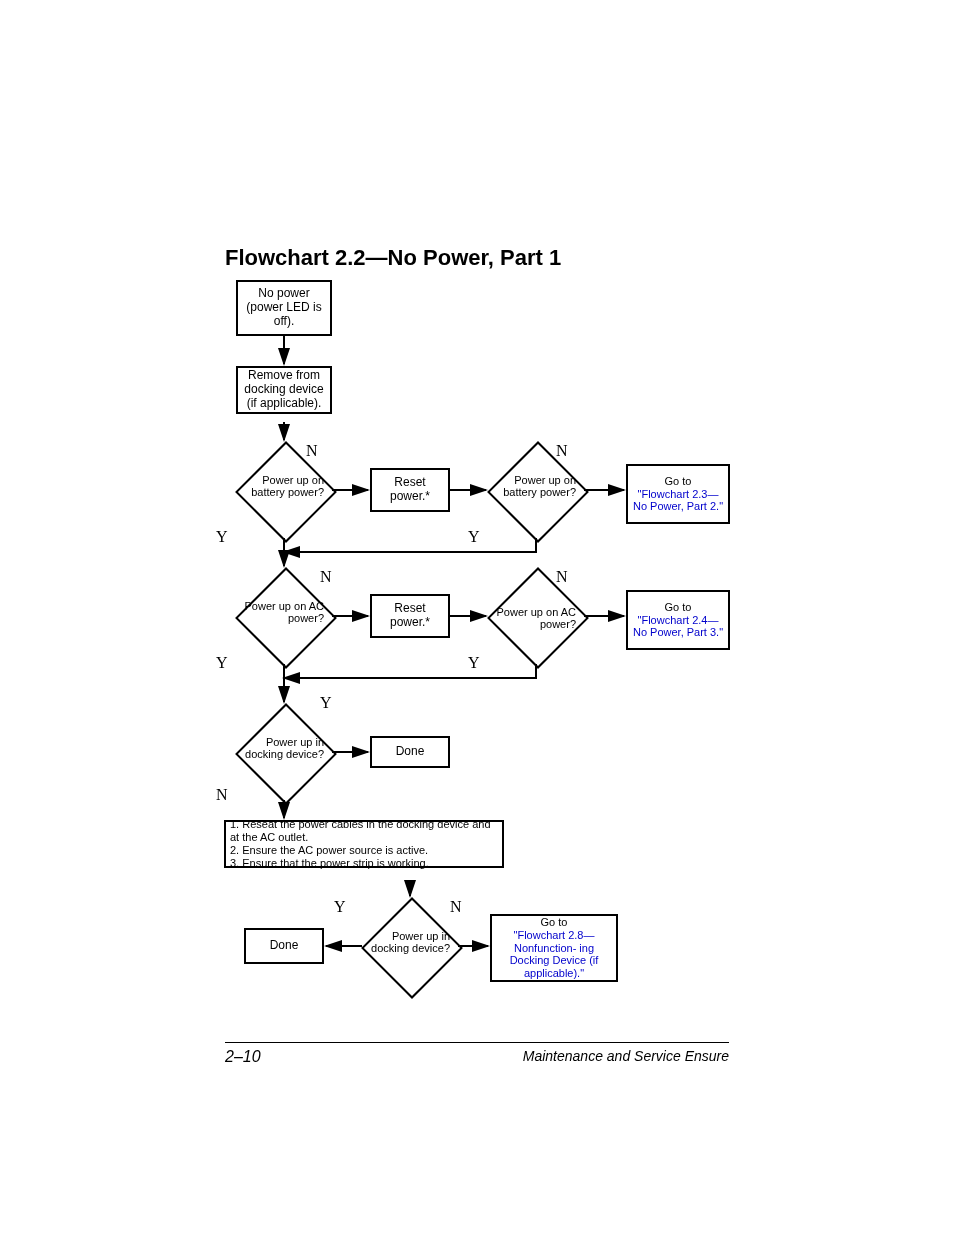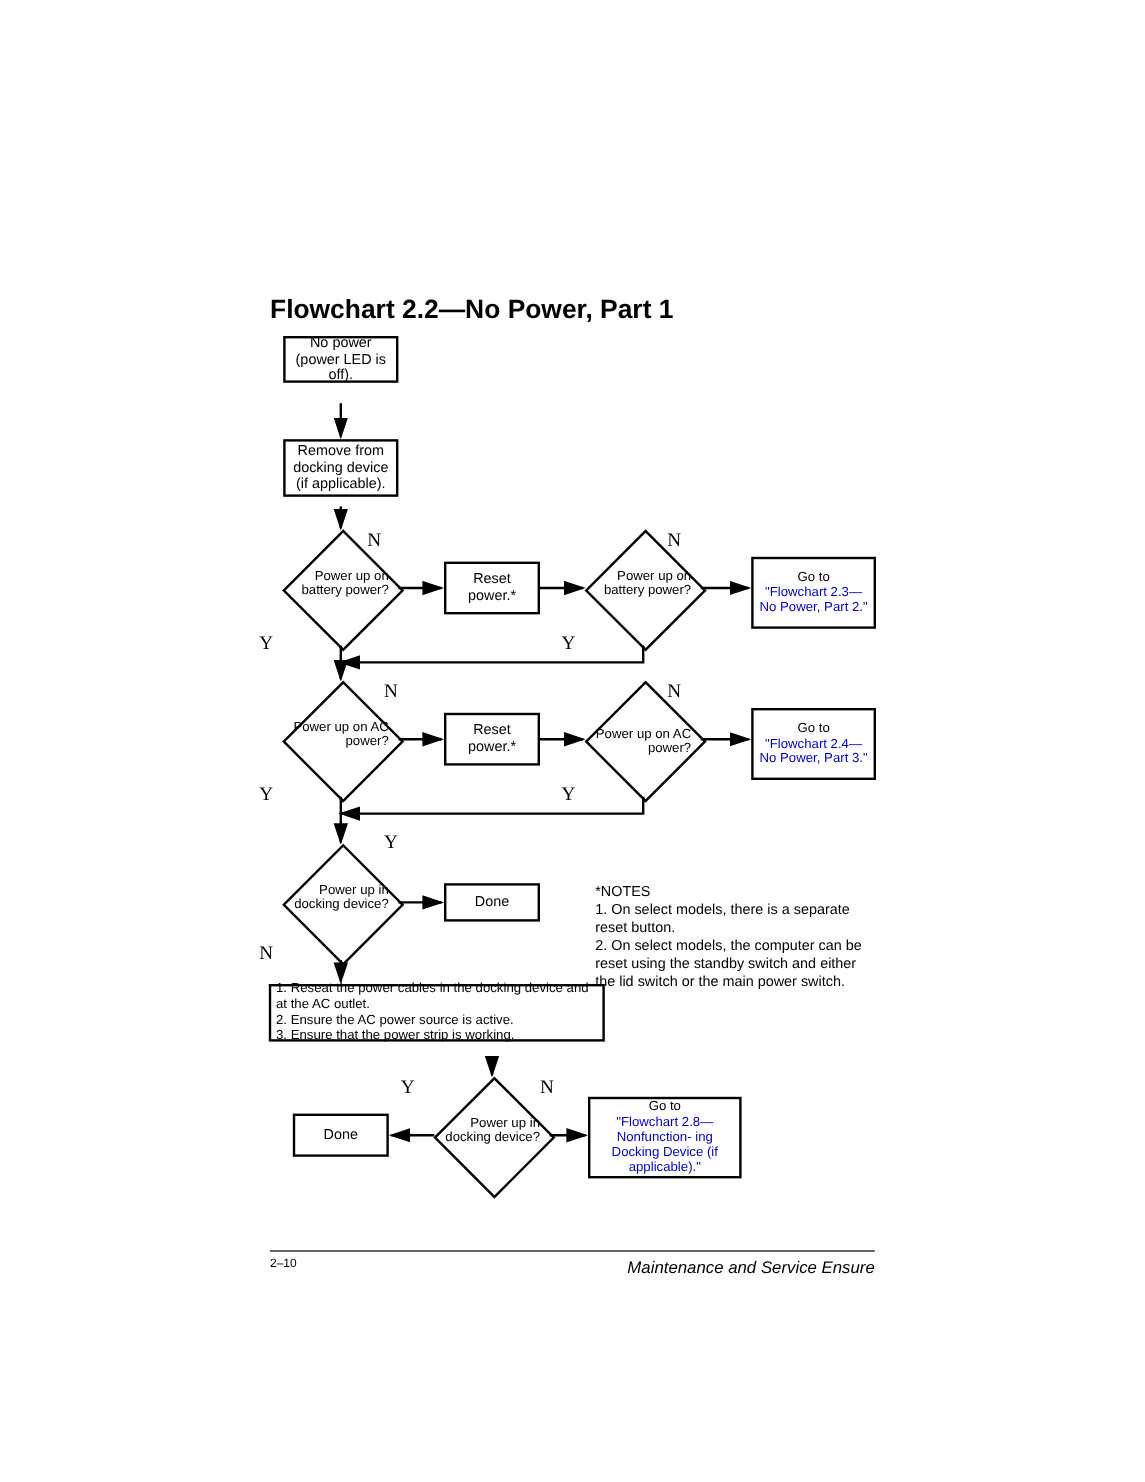--- a/index.html
+++ b/index.html
@@ -1,20 +1,20 @@
 <!DOCTYPE html>
 <html><head>
 <meta charset="utf-8">
 <style>
   html,body{margin:0;padding:0;background:#fff;font-family:Arial,Helvetica,sans-serif;color:#000}
   .page{width:954px;height:1235px;position:relative;margin:0 auto;background:#fff}
   .header{position:absolute;left:225px;right:225px;top:183px;border-bottom:1px solid #000;font-style:italic;font-size:14px;padding-bottom:2px}
   .title{position:absolute;left:225px;top:245px;font-weight:700;font-size:22px}
   .footer-line{position:absolute;left:225px;right:225px;top:1042px;border-top:1px solid #000}
-  .footer-l{position:absolute;left:225px;top:1048px;font-size:10px}
+  .footer-l{position:absolute;left:225px;top:1048px;font-style:italic;font-size:16px}
   .footer-r{position:absolute;right:225px;top:1048px;font-style:italic;font-size:14px}
   .canvas{position:absolute;left:200px;top:280px;width:560px;height:760px}
   .box{position:absolute;border:2px solid #000;background:#fff;font-size:12px;text-align:center;display:flex;align-items:center;justify-content:center;line-height:1.15;padding:4px;box-sizing:border-box}
   .diamond{position:absolute;width:0;height:0}
   .diamond .shape{transform:rotate(45deg);border:2px solid #000;background:#fff;position:absolute}
   .dlabel{position:absolute;font-size:11px;text-align:right;line-height:1.1;width:80px;pointer-events:none}
   .yn{position:absolute;font-size:16px;font-family:'Times New Roman',serif}
   .notes{position:absolute;font-size:12px;line-height:1.25}
   .link{color:#0000cc}
   svg{position:absolute;left:0;top:0;overflow:visible}
@@ -23,21 +23,21 @@
 <body>
 
 <div class="page">
   <div class="title">Flowchart 2.2—No Power, Part 1</div>
   <div class="footer-line"></div>
   <div class="footer-l">2–10</div>
   <div class="footer-r">Maintenance and Service Ensure</div>
 
   <div class="canvas">
 
-    <div class="box" style="left:36px;top:0;width:96px;height:39px">No power (power LED is off).</div>
+    <div class="box" style="left:36px;top:0;width:96px;height:56px">No power (power LED is off).</div>
     <div class="box" style="left:36px;top:86px;width:96px;height:48px">Remove from docking device (if applicable).</div>
 
     <div class="diamond" style="left:84px;top:210px">
       <div class="shape" style="left:-34px;top:-34px;width:68px;height:68px"></div>
     </div>
     <div class="dlabel" style="left:44px;top:194px">Power up on battery power?</div>
 
     <div class="box" style="left:170px;top:188px;width:80px;height:44px">Reset power.*</div>
 
     <div class="diamond" style="left:336px;top:210px">
@@ -82,25 +82,20 @@
       <div class="shape" style="left:-34px;top:-34px;width:68px;height:68px"></div>
     </div>
     <div class="dlabel" style="left:170px;top:650px">Power up in docking device?</div>
 
     <div class="box" style="left:44px;top:648px;width:80px;height:36px">Done</div>
 
     <div class="box" style="left:290px;top:634px;width:128px;height:68px">
       <div style="text-align:center;font-size:11px;line-height:1.15"><span>Go to</span><br><span class="link">"Flowchart 2.8—Nonfunction- ing Docking Device (if applicable)."</span></div>
     </div>
 
-    <div class="notes" style="left:296px;top:456px;width:234px">
-      <div>*NOTES</div>
-      <div style="padding-left:0">1. On select models, there is a separate reset button.</div>
-      <div style="padding-left:0">2. On select models, the computer can be reset using the standby switch and either the lid switch or the main power switch.</div>
-    </div>
 
     <span class="yn" style="left:106px;top:162px">N</span>
     <span class="yn" style="left:356px;top:162px">N</span>
     <span class="yn" style="left:16px;top:248px">Y</span>
     <span class="yn" style="left:268px;top:248px">Y</span>
     <span class="yn" style="left:120px;top:288px">N</span>
     <span class="yn" style="left:356px;top:288px">N</span>
     <span class="yn" style="left:16px;top:374px">Y</span>
     <span class="yn" style="left:268px;top:374px">Y</span>
     <span class="yn" style="left:120px;top:414px">Y</span>

